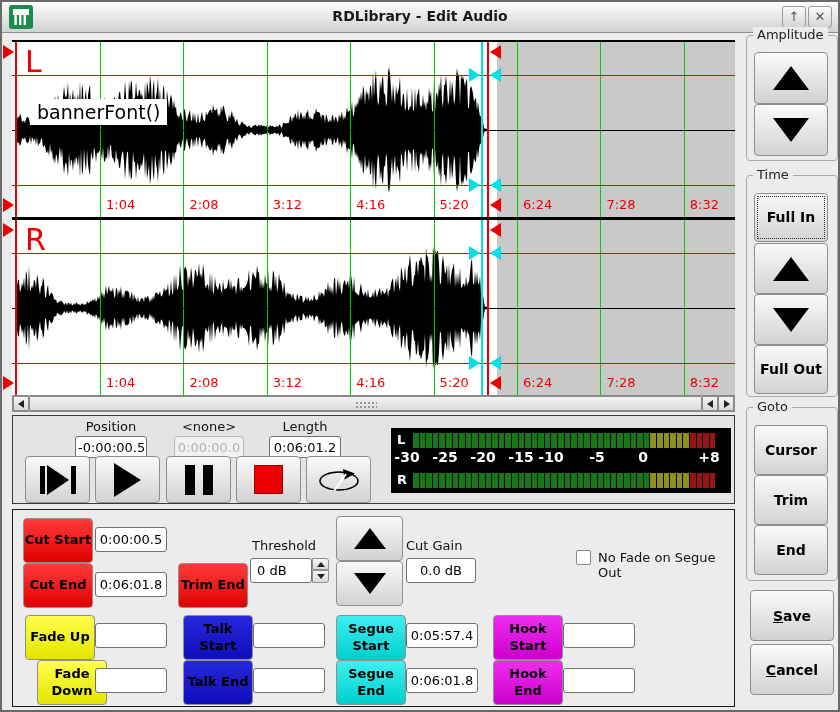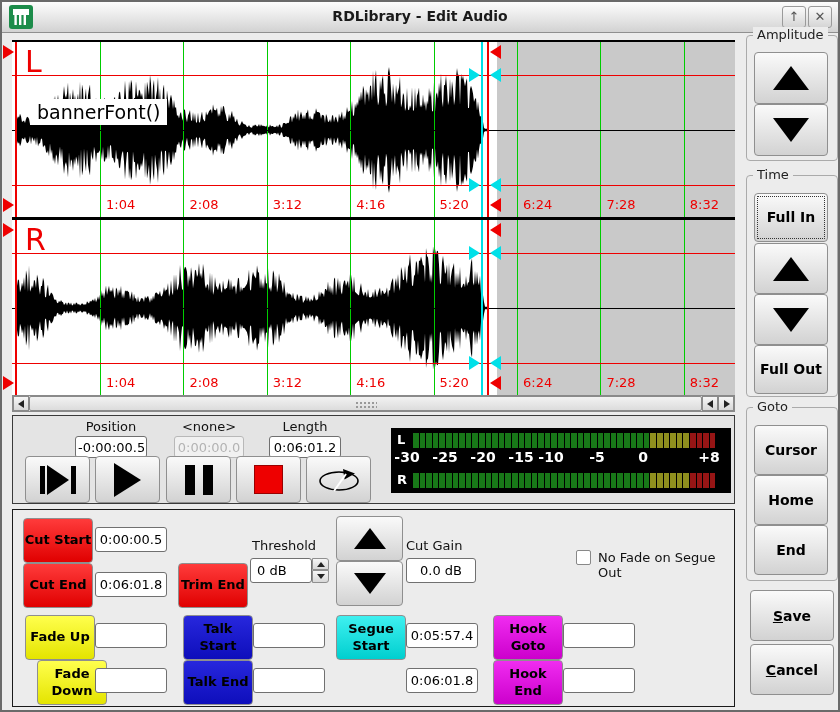--- a/index.html
+++ b/index.html
@@ -386,23 +386,24 @@
     <div class="cbtn yellow" style="left:24px;top:150px">Fade Down</div>
     <input class="field" style="left: 82px; top: 158px; width: 72px; height: 25px;" value="">
 
     <div class="cbtn blue" style="left:170px;top:105px">Talk Start</div>
     <input class="field" style="left: 240px; top: 113px; width: 72px; height: 25px;" value="">
     <div class="cbtn blue" style="left:170px;top:150px">Talk End</div>
     <input class="field" style="left: 240px; top: 158px; width: 72px; height: 25px;" value="">
 
     <div class="cbtn cyan" style="left:323px;top:105px">Segue Start</div>
     <input class="field" style="left: 393px; top: 113px; width: 72px; height: 25px;" value="0:05:57.4">
+    <div class="cbtn cyan" style="left:323px;top:150px">Segue End</div>
     <input class="field" style="left: 393px; top: 158px; width: 72px; height: 25px;" value="0:06:01.8">
 
-    <div class="cbtn magenta" style="left:480px;top:105px">Hook Goto</div>
+    <div class="cbtn magenta" style="left:480px;top:105px">Hook Start</div>
     <input class="field" style="left: 550px; top: 113px; width: 72px; height: 25px;" value="">
     <div class="cbtn magenta" style="left:480px;top:150px">Hook End</div>
     <input class="field" style="left: 550px; top: 158px; width: 72px; height: 25px;" value="">
   </div>
 
   <div class="group" style="left:744px;top:33px;width:90px;height:124px">
     <div class="glabel">Amplitude</div>
     <div class="sbtn" style="top:16px;height:50px">
         <span class="tri-up" style="border-left-width:18px;border-right-width:18px;border-bottom-width:24px"></span>
       </div>
@@ -419,20 +420,20 @@
       </div>
     <div class="sbtn" style="top:118px;height:49px">
         <span class="tri-dn" style="border-left-width:18px;border-right-width:18px;border-top-width:24px"></span>
       </div>
     <div class="sbtn" style="top:169px;height:47px">Full Out</div>
   </div>
 
   <div class="group" style="left:744px;top:405px;width:90px;height:172px">
     <div class="glabel">Goto</div>
     <div class="sbtn" style="top:17px;height:48px">Cursor</div>
-    <div class="sbtn" style="top:67px;height:48px">Home</div>
+    <div class="sbtn" style="top:67px;height:48px">Trim</div>
     <div class="sbtn" style="top:117px;height:48px">End</div>
   </div>
 
   <div class="bigbtn" style="top:588px"><u>S</u>ave</div>
   <div class="bigbtn" style="top:642px"><u>C</u>ancel</div>
 
 </div>
 
 </body></html>

